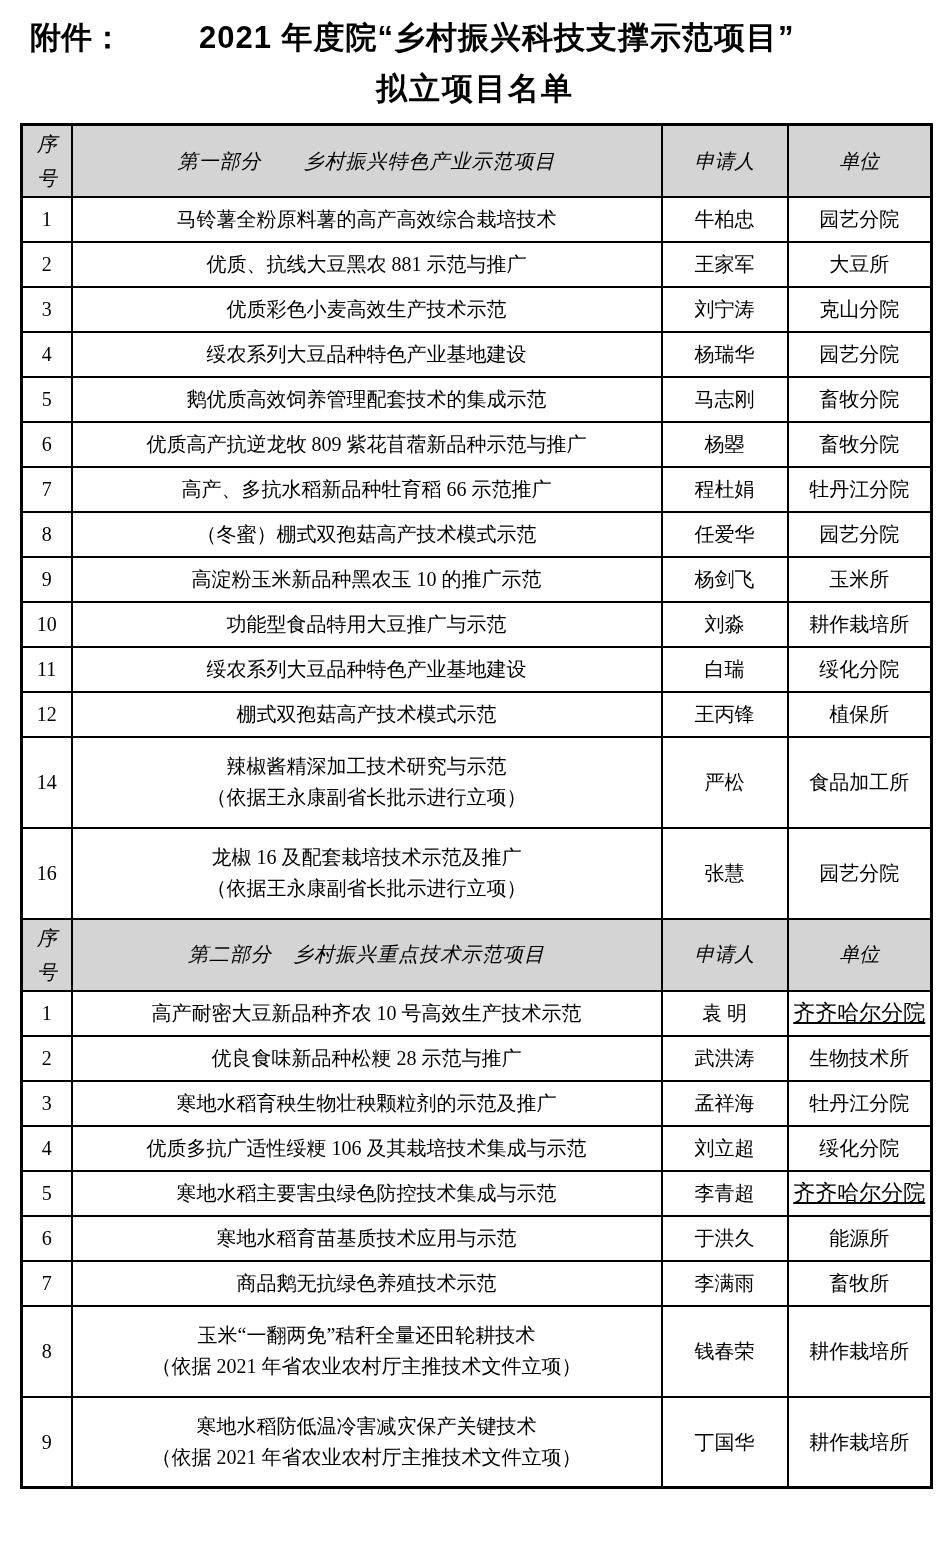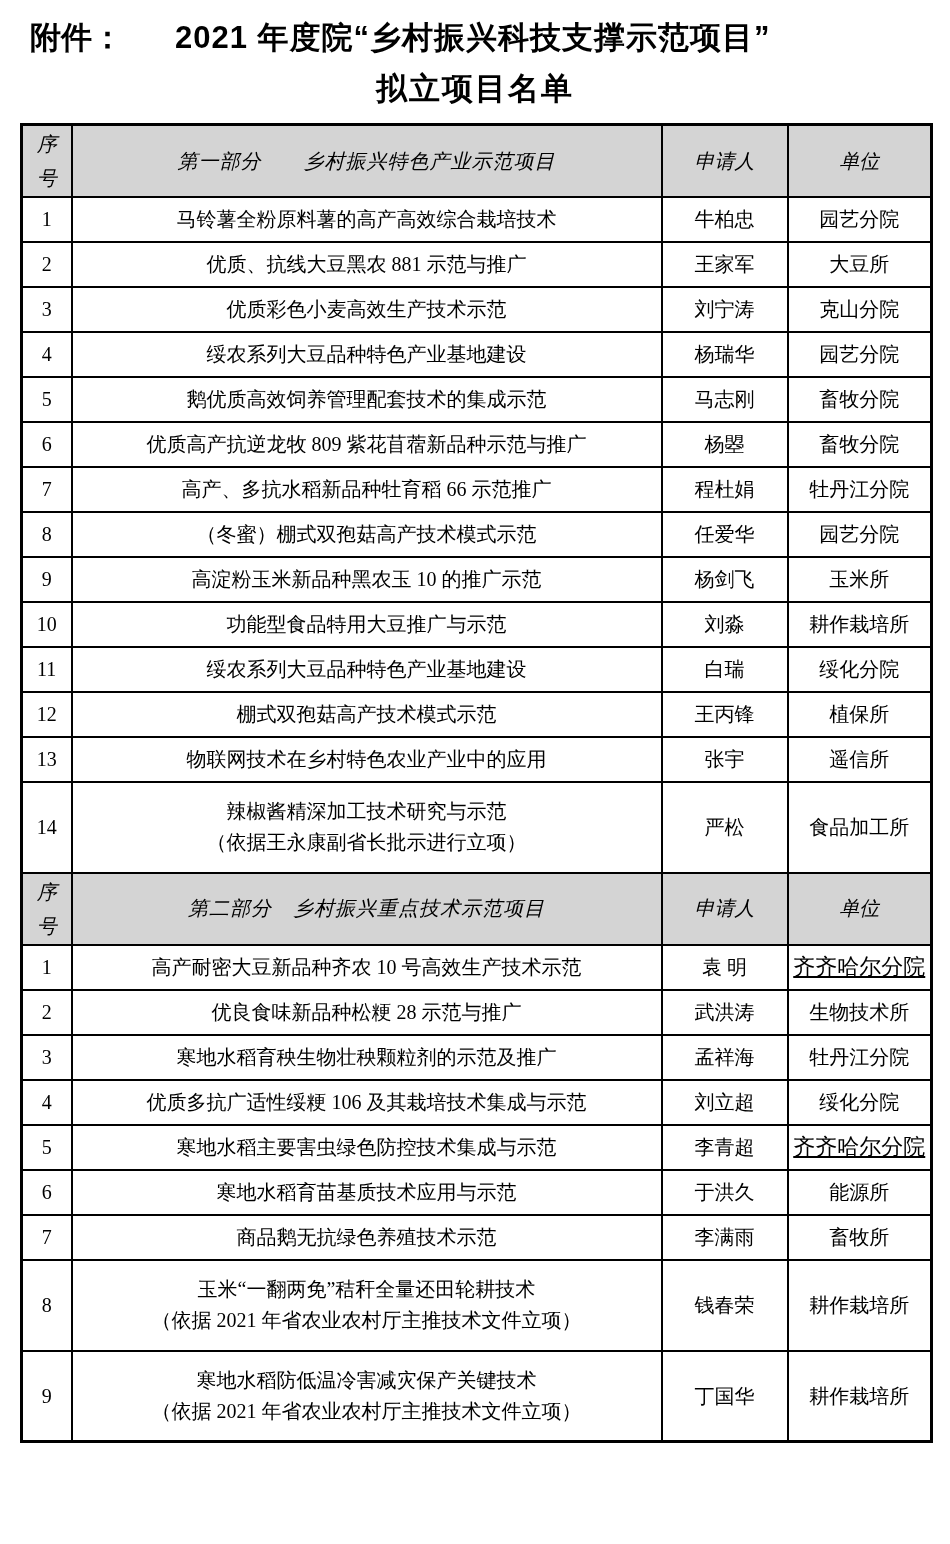--- a/index.html
+++ b/index.html
@@ -17,21 +17,21 @@
   
   .title-block { padding-top: 16px; }
   .title-line1 {
     padding-left: 30px;
     font-family: "Liberation Sans", "DejaVu Sans", sans-serif;
     font-weight: bold;
     font-size: 31px;
     line-height: 1.45;
     white-space: nowrap;
   }
-  .title-line1 .title-main { margin-left: 52px; letter-spacing: 1px; text-align: center; }
+  .title-line1 .title-main { margin-left: 76px; letter-spacing: 1px; text-align: center; }
   .title-line2 {
     text-align: center;
     font-family: "Liberation Sans", "DejaVu Sans", sans-serif;
     font-weight: bold;
     font-size: 31px;
     line-height: 1.4;
     margin-top: 6px;
     letter-spacing: 2px;
   }
 
@@ -163,33 +163,34 @@
           <td class="cell-project">绥农系列大豆品种特色产业基地建设</td>
           <td class="cell-applicant">白瑞</td>
           <td class="cell-unit">绥化分院</td>
         </tr>
         <tr class="row-single">
           <td class="cell-no">12</td>
           <td class="cell-project">棚式双孢菇高产技术模式示范</td>
           <td class="cell-applicant">王丙锋</td>
           <td class="cell-unit">植保所</td>
         </tr>
-        <tr class="row-single">
-          <td class="cell-no">13</td>
-          <td class="cell-project">物联网技术在乡村特色农业产业中的应用</td>
-          <td class="cell-applicant">张宇</td>
-          <td class="cell-unit">遥信所</td>
-        </tr>
         <tr class="row-double">
           <td class="cell-no">14</td>
           <td class="cell-project">辣椒酱精深加工技术研究与示范
 （依据王永康副省长批示进行立项）</td>
           <td class="cell-applicant">严松</td>
           <td class="cell-unit">食品加工所</td>
         </tr>
+        <tr class="row-double">
+          <td class="cell-no">16</td>
+          <td class="cell-project">龙椒 16 及配套栽培技术示范及推广
+（依据王永康副省长批示进行立项）</td>
+          <td class="cell-applicant">张慧</td>
+          <td class="cell-unit">园艺分院</td>
+        </tr>
         <tr class="section-header">
           <th class="cell-no">序号</th>
           <th class="cell-project">第二部分　乡村振兴重点技术示范项目</th>
           <th class="cell-applicant">申请人</th>
           <th class="cell-unit">单位</th>
         </tr>
         <tr class="row-single">
           <td class="cell-no">1</td>
           <td class="cell-project">高产耐密大豆新品种齐农 10 号高效生产技术示范</td>
           <td class="cell-applicant">袁  明</td>

